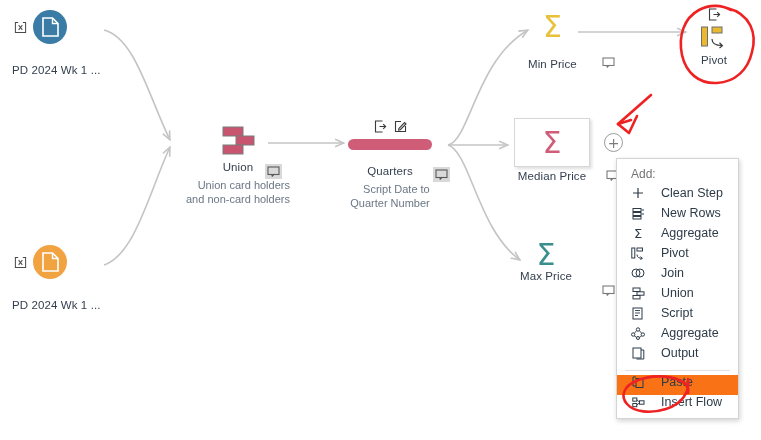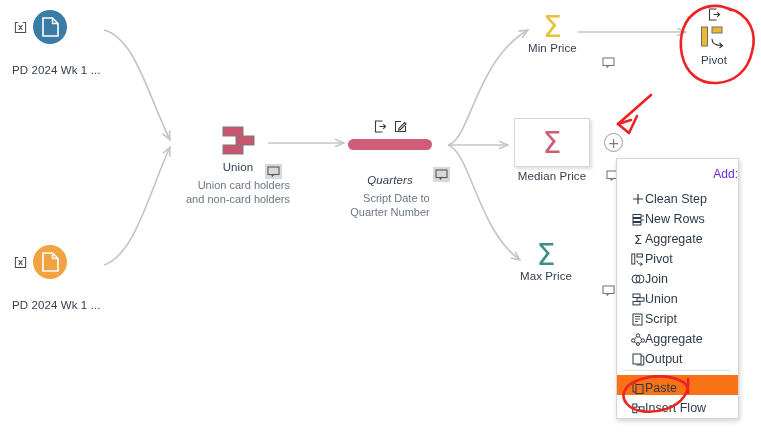--- a/index.html
+++ b/index.html
@@ -59,23 +59,23 @@
   }
 
   
   .menu{
     position:absolute;background:#ffffff;
     border:1px solid #d4d4d4;
     box-shadow:1px 2px 5px rgba(0,0,0,.18);
     padding:7px 0 3px 0;
     width:121px;
   }
-  .menu-head{font-size:12px;color:#6d28d9;padding:1px 0 5px 14px;text-align:right;}
+  .menu-head{font-size:12px;color:#737373;padding:1px 0 5px 14px;}
   .menu-item{
-    display:flex;align-items:flex-end;gap:0;
+    display:flex;align-items:flex-start;gap:16px;
     height:20px;padding:0 8px 0 14px;font-size:12.5px;color:#2d3b48;
     white-space:nowrap;
   }
   .menu-item.highlight{background:#f97316;}
   .mi-ico{width:14px;height:14px;display:flex;align-items:center;justify-content:center;flex:0 0 14px;}
   .menu-sep{height:1px;background:#e0e0e0;margin:4px 8px 4px 8px;}
 
   .annot{position:absolute;pointer-events:none;}
 </style>
 </head>
@@ -163,36 +163,36 @@
       <svg width="13" height="13" viewBox="0 0 13 13">
         <path d="M8.5,1 L1.5,1 L1.5,12 L8.5,12" fill="none" stroke="#3a3a3a" stroke-width="1.1"></path>
         <path d="M5.5,6.5 L11.5,6.5 M9.2,4.2 L11.6,6.5 L9.2,8.8" fill="none" stroke="#3a3a3a" stroke-width="1.1"></path>
       </svg>
       <svg width="13" height="13" viewBox="0 0 13 13">
         <path d="M7,1.5 L1.5,1.5 L1.5,11.5 L11.5,11.5 L11.5,6" fill="none" stroke="#3a3a3a" stroke-width="1.1"></path>
         <path d="M5,8.4 L10.6,2.6 L12,4 L6.3,9.7 L4.6,10 Z" fill="none" stroke="#3a3a3a" stroke-width="1.1"></path>
       </svg>
     </div>
     <div class="pill" style="background:#cf5d78;"></div>
-    <div class="node-label" style="margin-top:24px;font-style:italic;">Quarters</div>
+    <div class="node-label" style="margin-top:15px;">Quarters</div>
     <div class="node-desc">
       <span>Script Date to</span><br>
       <span>Quarter Number</span>
     </div>
   </div>
   <div class="bubble" style="left:433px;top:167px;">
     <svg width="13" height="11" viewBox="0 0 13 11">
       <rect x="1" y="1" width="11" height="7.5" fill="none" stroke="#5a5a5a" stroke-width="1.1"></rect>
       <path d="M5,8.5 L5,10.5 L7.2,8.5" fill="#5a5a5a" stroke="#5a5a5a" stroke-width="1"></path>
     </svg>
   </div>
 
   <div class="node" style="left:528px;top:12px;">
     <div class="sigma" style="color:#e8c03a;">Σ</div>
-    <div class="node-label" style="margin-top:0;">Min Price</div>
+    <div class="node-label" style="margin-top:16px;">Min Price</div>
   </div>
   <div class="bubble bubble-plain" style="left:600px;top:55px;">
     <svg width="13" height="11" viewBox="0 0 13 11">
       <rect x="1" y="1" width="11" height="7.5" fill="none" stroke="#7a7a7a" stroke-width="1.1"></rect>
       <path d="M5,8.5 L5,10.5 L7.2,8.5" fill="#7a7a7a" stroke="#7a7a7a" stroke-width="1"></path>
     </svg>
   </div>
 
   <div class="node" style="left:700px;top:8px;">
     <svg width="13" height="13" viewBox="0 0 13 13" style="margin-bottom:4px;">

